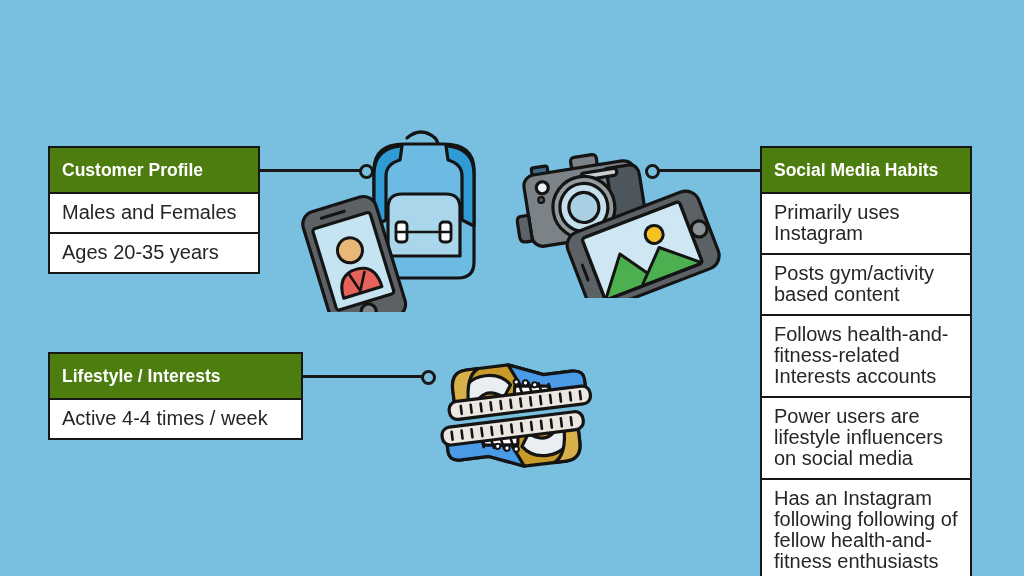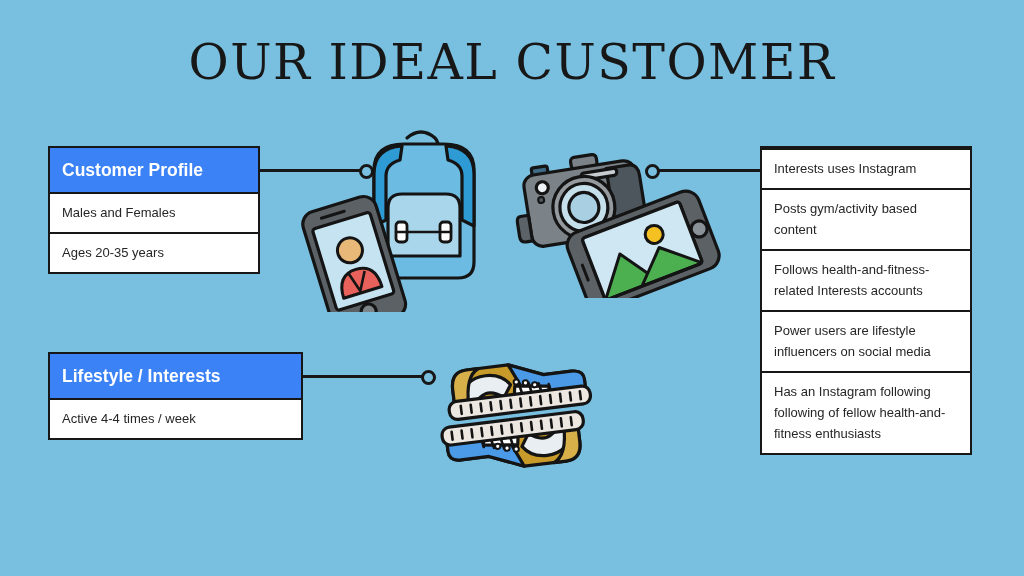--- a/index.html
+++ b/index.html
@@ -37,33 +37,33 @@
   }
 
   
   .card {
     position: absolute;
     border: 2px solid #171717;
     background: #ffffff;
     box-sizing: border-box;
   }
   .card-header {
-    background: #3b82f6;
+    background: #4d7c0f;
     color: #ffffff;
     font-size: 17.5px;
     line-height: 20px;
     font-weight: 700;
     padding: 12px 11px 12px 12px;
     box-sizing: border-box;
     font-stretch: condensed;
   }
   .card-row {
     background: #ffffff;
     color: #262626;
-    font-size: 13px;
+    font-size: 20px;
     line-height: 21px;
     padding: 8px 11px 9px 12px;
     border-top: 2px solid #171717;
     box-sizing: border-box;
     font-stretch: condensed;
   }
 
   #card-profile   { left: 48px;  top: 146px; width: 212px; }
   #card-lifestyle { left: 48px;  top: 352px; width: 255px; }
   #card-social    { left: 760px; top: 146px; width: 212px; }
@@ -94,21 +94,20 @@
   .art { position: absolute; }
   #art-backpack { left: 300px; top: 122px; }
   #art-camera   { left: 512px; top: 148px; }
   #art-shoes    { left: 436px; top: 338px; }
 </style>
 </head>
 <body>
 
 <div id="slide">
 
-  <div id="title">OUR IDEAL CUSTOMER</div>
 
   <div class="connector" id="conn-profile"></div>
   <div class="conn-dot" id="conn-profile-dot"></div>
 
   <div class="connector" id="conn-lifestyle"></div>
   <div class="conn-dot" id="conn-lifestyle-dot"></div>
 
   <div class="connector" id="conn-social"></div>
   <div class="conn-dot" id="conn-social-dot"></div>
 
@@ -117,21 +116,22 @@
     <div class="card-row">Males and Females</div>
     <div class="card-row">Ages 20-35 years</div>
   </div>
 
   <div class="card" id="card-lifestyle">
     <div class="card-header">Lifestyle / Interests</div>
     <div class="card-row">Active 4-4 times / week</div>
   </div>
 
   <div class="card" id="card-social">
-    <div class="card-row">Interests uses Instagram</div>
+    <div class="card-header">Social Media Habits</div>
+    <div class="card-row">Primarily uses Instagram</div>
     <div class="card-row">Posts gym/activity based content</div>
     <div class="card-row">Follows health-and-fitness-related Interests accounts</div>
     <div class="card-row">Power users are lifestyle influencers on social media</div>
     <div class="card-row">Has an Instagram following following of fellow health-and-fitness enthusiasts</div>
   </div>
 
   <div class="art" id="art-backpack">
     <svg width="180" height="190" viewBox="0 0 180 190" xmlns="http://www.w3.org/2000/svg">
       <g stroke="#141414" stroke-width="3.2" stroke-linejoin="round" stroke-linecap="round">
 

